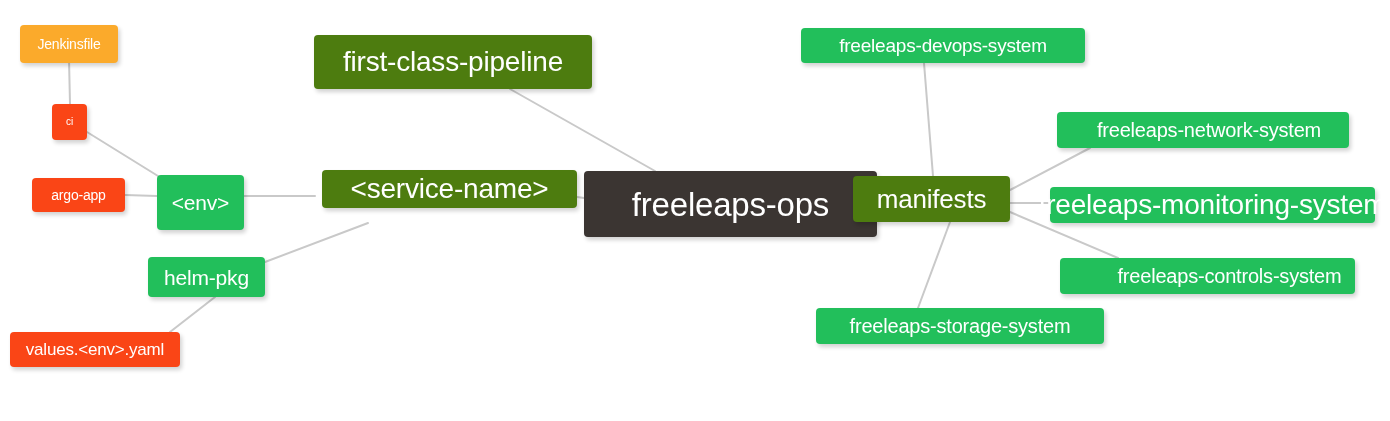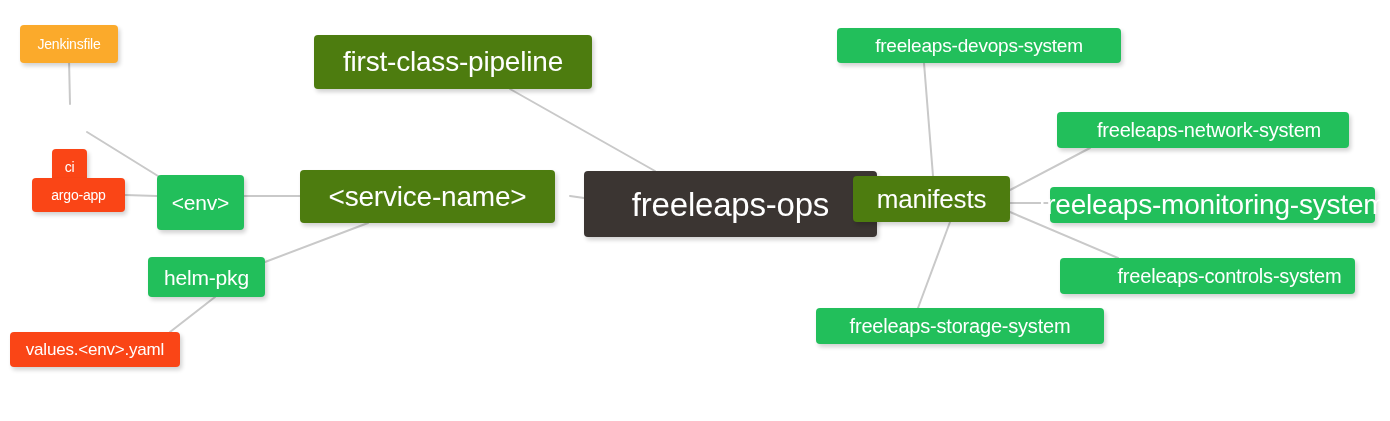--- a/index.html
+++ b/index.html
@@ -60,28 +60,28 @@
       <line x1="510" y1="89" x2="655" y2="171" stroke="#c9c9c9" stroke-width="2" stroke-linecap="round"></line>
       <line x1="843" y1="199" x2="853" y2="199" stroke="#c9c9c9" stroke-width="2" stroke-linecap="round"></line>
       <line x1="933" y1="176" x2="924" y2="63" stroke="#c9c9c9" stroke-width="2" stroke-linecap="round"></line>
       <line x1="1010" y1="190" x2="1090" y2="148" stroke="#c9c9c9" stroke-width="2" stroke-linecap="round"></line>
       <line x1="1010" y1="203" x2="1050" y2="203" stroke="#c9c9c9" stroke-width="2" stroke-linecap="round"></line>
       <line x1="1010" y1="212" x2="1118" y2="258" stroke="#c9c9c9" stroke-width="2" stroke-linecap="round"></line>
       <line x1="950" y1="222" x2="918" y2="308" stroke="#c9c9c9" stroke-width="2" stroke-linecap="round"></line>
     </svg>
   <div id="node-layer">
       <div class="node n-orange" style="left: 20px; top: 25px; width: 98px; height: 38px; font-size: 14px;">Jenkinsfile</div>
-      <div class="node n-red" style="left: 52px; top: 104px; width: 35px; height: 36px; font-size: 14px; margin-top: 45px;">ci</div>
+      <div class="node n-red" style="left: 52px; top: 104px; width: 35px; height: 36px; font-size: 10px;">ci</div>
       <div class="node n-red" style="left: 32px; top: 178px; width: 93px; height: 34px; font-size: 14px;">argo-app</div>
       <div class="node n-green" style="left: 157px; top: 175px; width: 87px; height: 55px; font-size: 21px;">&lt;env&gt;</div>
       <div class="node n-green" style="left: 148px; top: 257px; width: 117px; height: 40px; font-size: 21px;">helm-pkg</div>
       <div class="node n-red" style="left: 10px; top: 332px; width: 170px; height: 35px; font-size: 17px;">values.&lt;env&gt;.yaml</div>
       <div class="node n-blue" style="left: 314px; top: 35px; width: 278px; height: 54px; font-size: 28px;">first-class-pipeline</div>
-      <div class="node n-blue" style="left: 300px; top: 170px; width: 255px; height: 53px; font-size: 28px;">&lt;service-name&gt;</div>
+      <div class="node n-blue" style="left: 322px; top: 170px; width: 255px; height: 38px; font-size: 28px;">&lt;service-name&gt;</div>
       <div class="node n-root" style="left: 584px; top: 171px; width: 293px; height: 66px; font-size: 33px;">freeleaps-ops</div>
       <div class="node n-blue" style="left: 853px; top: 176px; width: 157px; height: 46px; font-size: 26px;">manifests</div>
-      <div class="node n-green" style="left: 801px; top: 28px; width: 284px; height: 35px; font-size: 19px; margin-left: 36px;">freeleaps-devops-system</div>
+      <div class="node n-green" style="left: 801px; top: 28px; width: 284px; height: 35px; font-size: 19px;">freeleaps-devops-system</div>
       <div class="node n-green" style="left: 1057px; top: 112px; width: 292px; height: 36px; font-size: 20px; padding-left: 12px;">freeleaps-network-system</div>
       <div class="node n-green" style="left: 1050px; top: 187px; width: 325px; height: 36px; font-size: 28px;">freeleaps-monitoring-system</div>
       <div class="node n-green" style="left: 1060px; top: 258px; width: 295px; height: 36px; font-size: 20px; padding-left: 44px;">freeleaps-controls-system</div>
       <div class="node n-green" style="left: 816px; top: 308px; width: 288px; height: 36px; font-size: 20px;">freeleaps-storage-system</div>
     </div>
 </div>
 
 </body></html>

